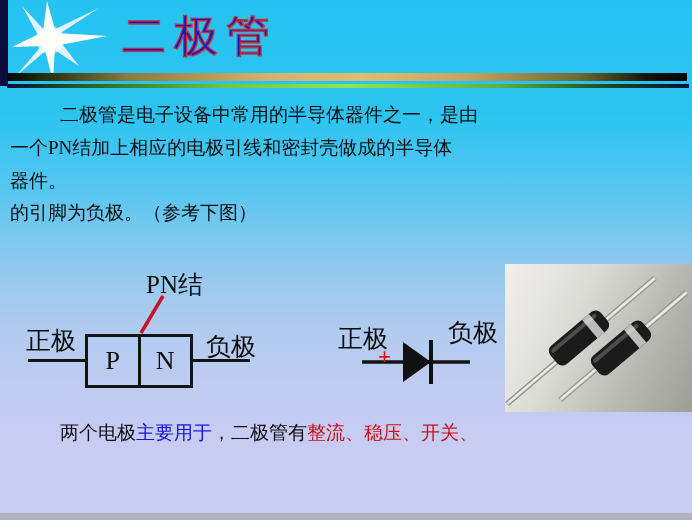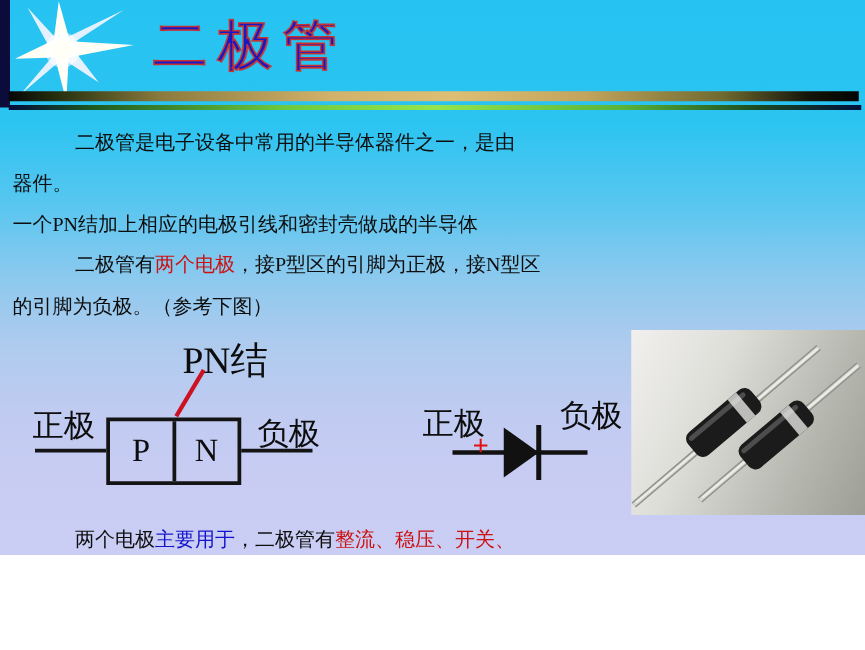--- a/index.html
+++ b/index.html
@@ -1,18 +1,18 @@
 <!DOCTYPE html>
 <html><head>
 <meta charset="utf-8">
 <style>
   html,body{margin:0;padding:0;}
   .slide{
     position:relative;
-    width:692px;height:444px;
+    width:692px;height:520px;
     overflow:hidden;
     font-family:"Liberation Serif","DejaVu Serif",serif;
     background:linear-gradient(180deg,
       #26c3f2 0%, #2bc4f1 22%, #55c6f0 36%, #8cc9ee 50%,
       #aecbee 62%, #c0cbf1 74%, #c8ccf3 86%, #cacdf4 100%);
   }
   
   .left-strip{position:absolute;left:0;top:0;width:8px;height:86px;background:#0b0b3c;}
   
   .starburst{position:absolute;left:3px;top:0;width:105px;height:82px;}
@@ -28,31 +28,31 @@
   
   .bar-gold{
     position:absolute;left:7px;top:73px;width:680px;height:8px;
     background:linear-gradient(90deg,#060606 0%,#27320f 6%,#8c7b3e 18%,#d2b26a 38%,#dcbe74 52%,#c2a45c 68%,#6f6a30 84%,#15150a 94%,#030303 100%);
   }
   .bar-green{
     position:absolute;left:7px;top:84px;width:682px;height:4px;
     background:linear-gradient(90deg,#020c3a 0%,#1d5a22 10%,#6cc93e 32%,#93e54e 50%,#58b53a 72%,#1a4a22 88%,#02103c 100%);
   }
   
-  .para{position:absolute;left:10px;width:678px;font-size:16px;line-height:33px;color:#0d0d0d;}
+  .para{position:absolute;left:10px;width:678px;font-size:19px;line-height:33px;color:#0d0d0d;}
   .para .line{white-space:nowrap;}
   .indent{text-indent:50px;}
   .red{color:#cc1111;}
   .blue{color:#1414cc;}
   #para1{top:98px;}
   #para2{top:196px;}
   #para3{top:416px;}
   
   .pn-diagram{position:absolute;left:0;top:260px;width:330px;height:150px;}
-  .pn-junction-label{position:absolute;left:146px;top:8px;font-size:30px;color:#0d0d0d;}
+  .pn-junction-label{position:absolute;left:146px;top:8px;font-size:25px;color:#0d0d0d;}
   .pn-pointer{position:absolute;left:0;top:0;width:330px;height:150px;}
   .pn-box{
     position:absolute;left:85px;top:74px;width:108px;height:54px;
     box-sizing:border-box;border:3px solid #141414;display:flex;
   }
   .pn-cell{flex:1;display:flex;align-items:center;justify-content:center;font-size:26px;color:#0d0d0d;}
   .pn-cell.p{border-right:3px solid #141414;}
   .lead{position:absolute;height:3px;background:#141414;top:99px;}
   .lead.left{left:28px;width:57px;}
   .lead.right{left:193px;width:57px;}
@@ -90,26 +90,25 @@
     <circle cx="47" cy="40" r="8" fill="#fffff8"></circle>
   </svg>
 
   <div class="title">二极管</div>
 
   <div class="bar-gold"></div>
   <div class="bar-green"></div>
 
   <div class="para" id="para1">
     <div class="line indent">二极管是电子设备中常用的半导体器件之一，是由</div>
+    <div class="line">一个PN结加上相应的电极引线和密封壳做成的半导体</div>
     <div class="line">器件。</div>
-    <div class="line">一个PN结加上相应的电极引线和密封壳做成的半导体</div>
   </div>
 
   <div class="para" id="para2">
-    <div class="line indent"><span>二极管有</span><span class="red">两个电极</span><span>，接P型区的引脚为正极，接N型区</span></div>
     <div class="line">的引脚为负极。（参考下图）</div>
   </div>
 
   <div class="pn-diagram">
     <svg class="pn-pointer" viewBox="0 0 330 150">
       <line x1="163" y1="36" x2="141" y2="73" stroke="#cc1122" stroke-width="3.5"></line>
     </svg>
     <div class="pn-junction-label">PN结</div>
     <div class="pn-anode">正极</div>
     <div class="pn-cathode">负极</div>

